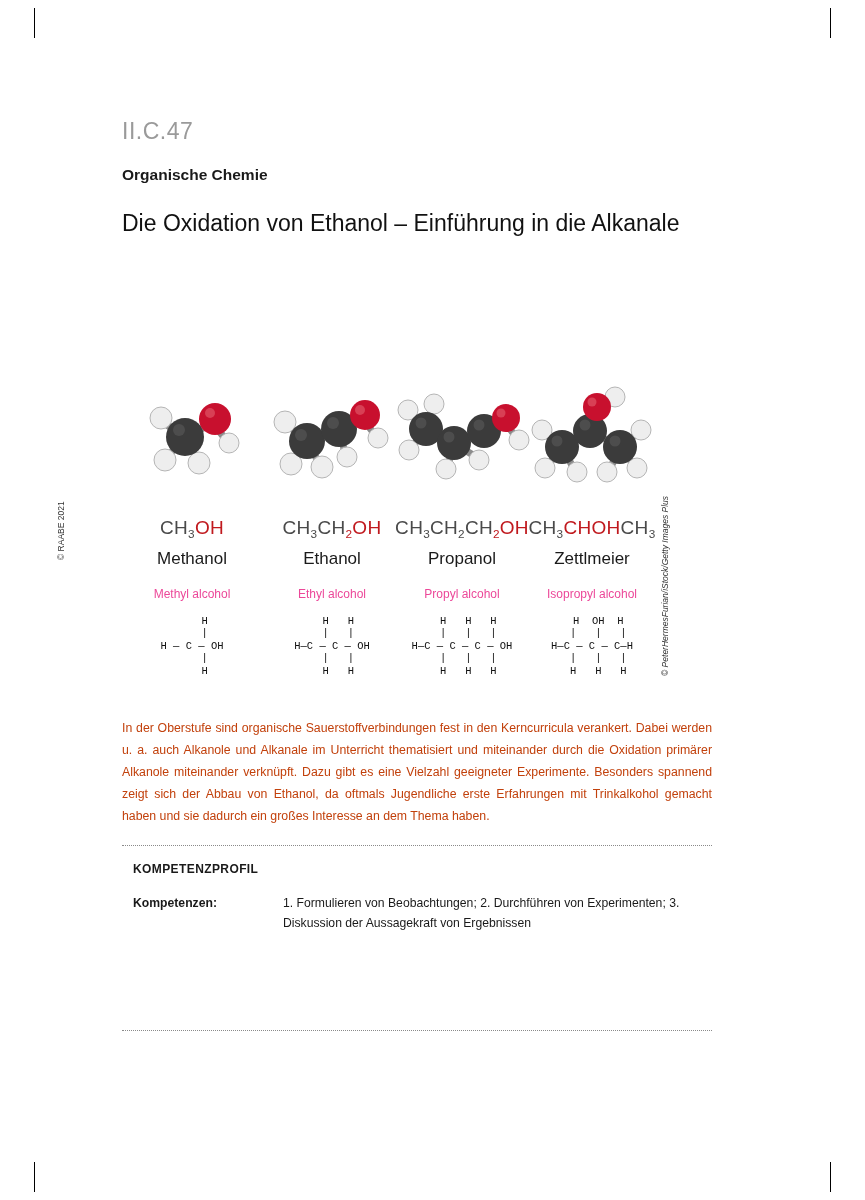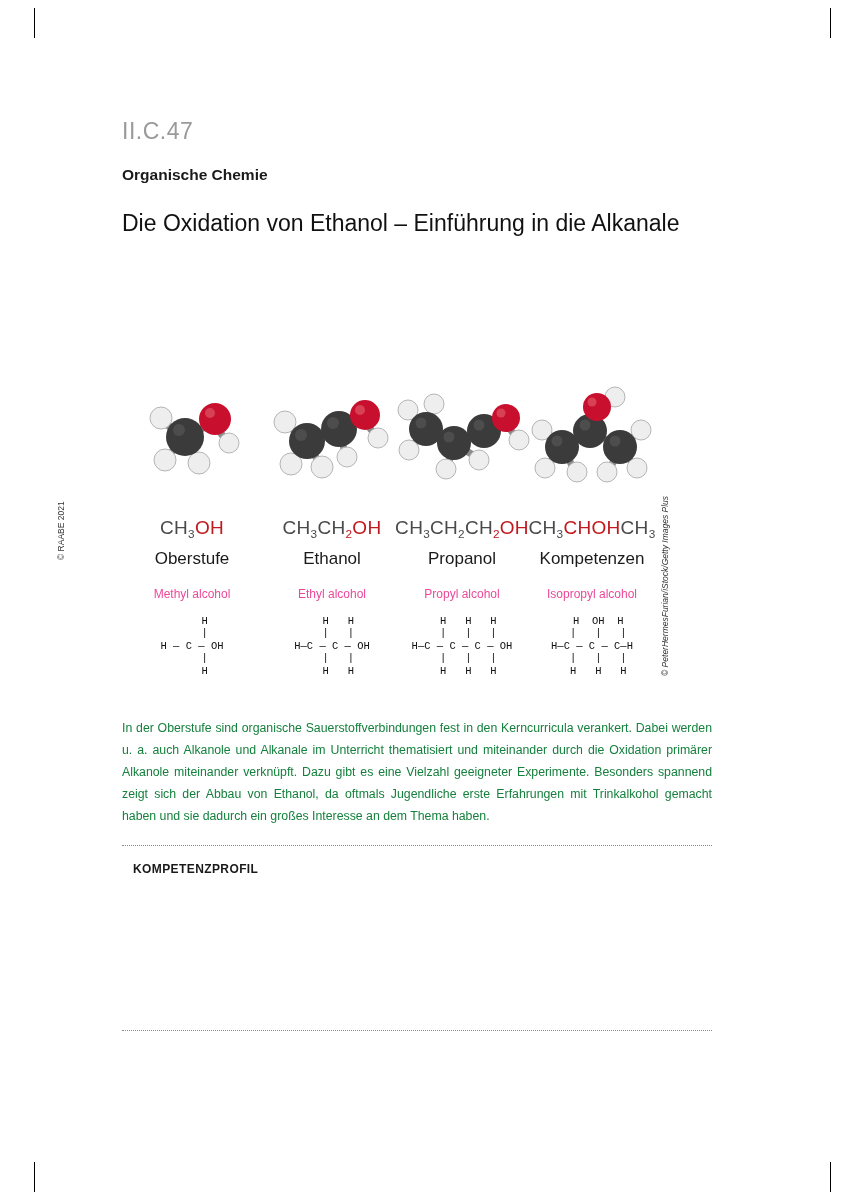--- a/index.html
+++ b/index.html
@@ -151,21 +151,21 @@
 
   
   .intro {
     position: absolute;
     left: 122px;
     top: 718px;
     width: 590px;
     font-size: 12.3px;
     line-height: 1.78;
     text-align: justify;
-    color: #15803d;
+    color: #c2410c;
   }
 
   
   .dotrule {
     position: absolute;
     left: 122px;
     width: 590px;
     border-top: 1px dotted #8a8a8a;
     height: 0;
   }
@@ -240,21 +240,21 @@
           <circle cx="102" cy="58" r="10" fill="#eee" stroke="#b5b5b5" stroke-width="1"></circle>
           <circle cx="58" cy="52" r="19" fill="#3b3b3b"></circle>
           <circle cx="52" cy="45" r="6" fill="#5c5c5c" opacity="0.55"></circle>
           <circle cx="88" cy="34" r="16" fill="#c8102e"></circle>
           <circle cx="83" cy="28" r="5" fill="#e2616f" opacity="0.6"></circle>
         </svg>
       </div>
       <div class="formula">
         CH<sub>3</sub><span class="o">OH</span>
       </div>
-      <div class="name">Oberstufe</div>
+      <div class="name">Methanol</div>
       <div class="altname">Methyl alcohol</div>
       <div class="struct">    H
     |
 H — C — OH
     |
     H</div>
     </div>
 
     <div class="mol-col c1">
       <div class="ballstick">
@@ -363,36 +363,40 @@
           <circle cx="93" cy="56" r="5.5" fill="#5c5c5c" opacity="0.55"></circle>
           <circle cx="68" cy="46" r="17" fill="#3b3b3b"></circle>
           <circle cx="63" cy="40" r="5.5" fill="#5c5c5c" opacity="0.55"></circle>
           <circle cx="75" cy="22" r="14" fill="#c8102e"></circle>
           <circle cx="70" cy="17" r="4.5" fill="#e2616f" opacity="0.6"></circle>
         </svg>
       </div>
       <div class="formula">
         CH<sub>3</sub><span class="o">CH</span><span class="o">OH</span>CH<sub>3</sub>
       </div>
-      <div class="name">Kompetenzen</div>
+      <div class="name">Zettlmeier</div>
       <div class="altname">Isopropyl alcohol</div>
       <div class="struct">  H  OH  H
   |   |   |
 H—C — C — C—H
   |   |   |
   H   H   H</div>
     </div>
 
   </div>
 
   <div class="intro">In der Oberstufe sind organische Sauerstoffverbindungen fest in den Kerncurricula verankert. Dabei werden u. a. auch Alkanole und Alkanale im Unterricht thematisiert und miteinander durch die Oxidation primärer Alkanole miteinander verknüpft. Dazu gibt es eine Vielzahl geeigneter Experimente. Besonders spannend zeigt sich der Abbau von Ethanol, da oftmals Jugendliche erste Erfahrungen mit Trinkalkohol gemacht haben und sie dadurch ein großes Interesse an dem Thema haben.</div>
 
   <div class="dotrule top"></div>
   <div class="komp-head">KOMPETENZPROFIL</div>
 
   <table class="komp-table">
     <tbody>
+      <tr>
+        <th>Kompetenzen:</th>
+        <td>1. Formulieren von Beobachtungen; 2. Durchführen von Experimenten; 3. Diskussion der Aussagekraft von Ergebnissen</td>
+      </tr>
     </tbody>
   </table>
 
   <div class="dotrule bottom"></div>
 
 </div>
 
 </body></html>

